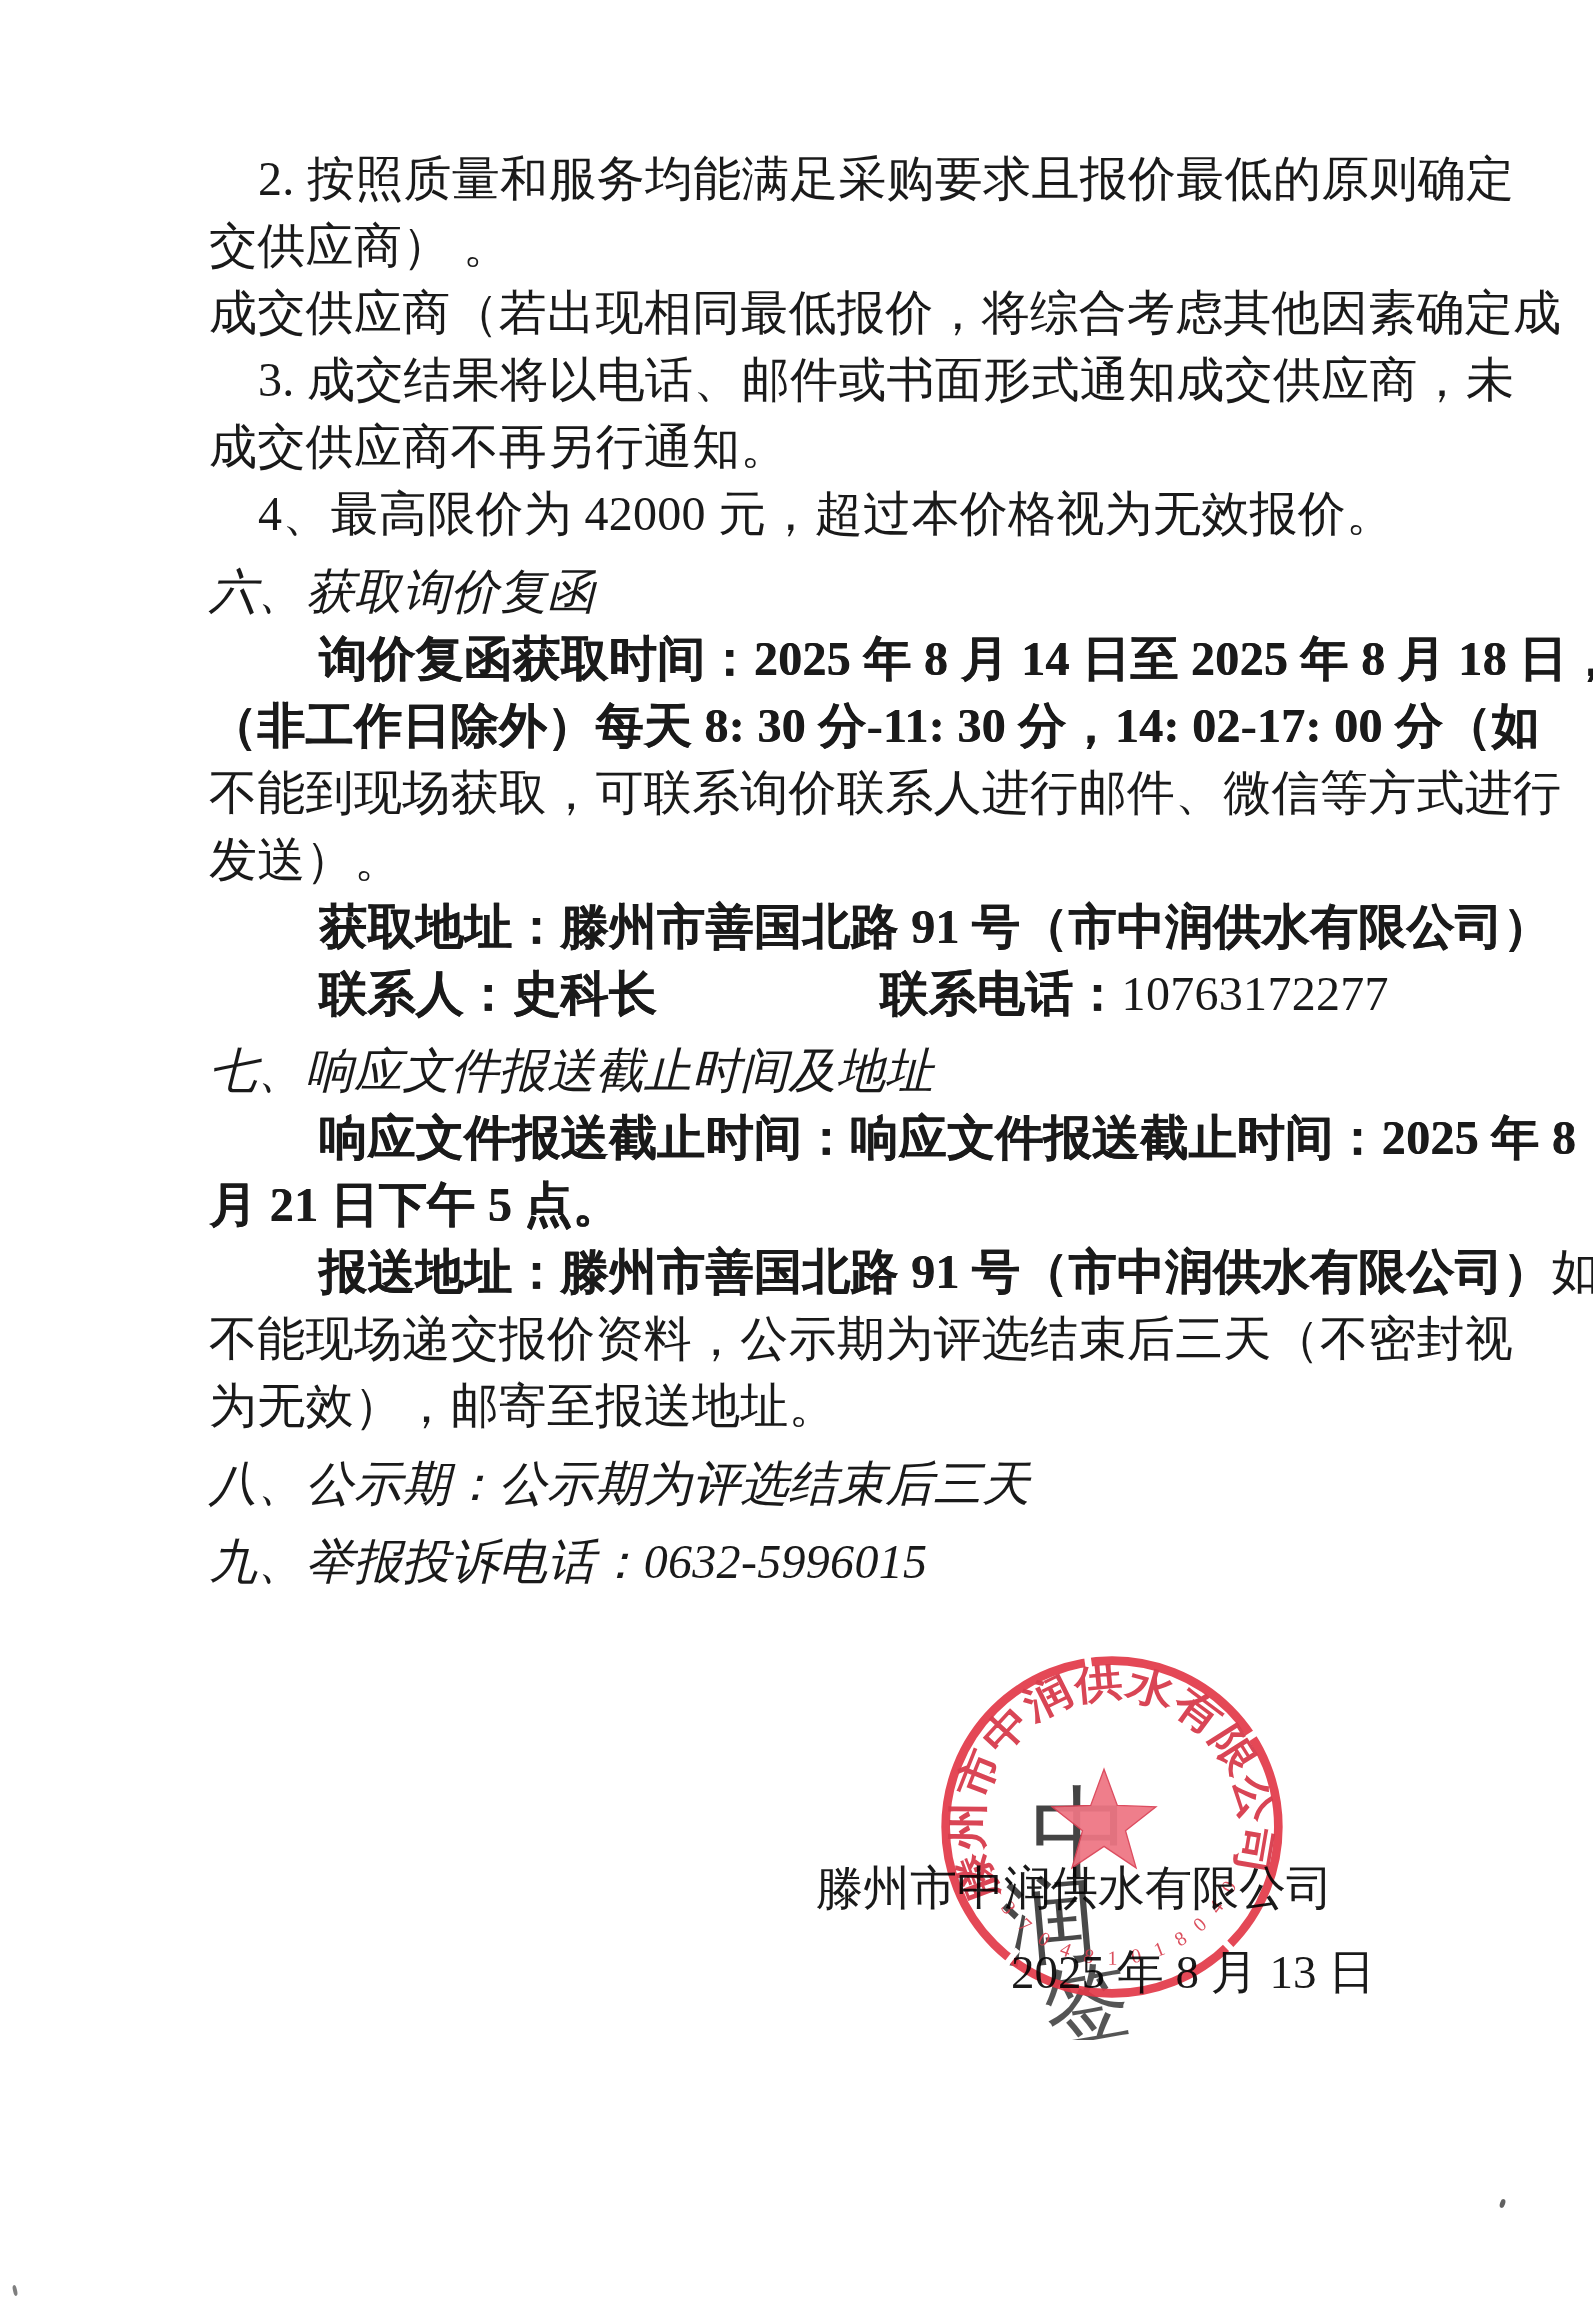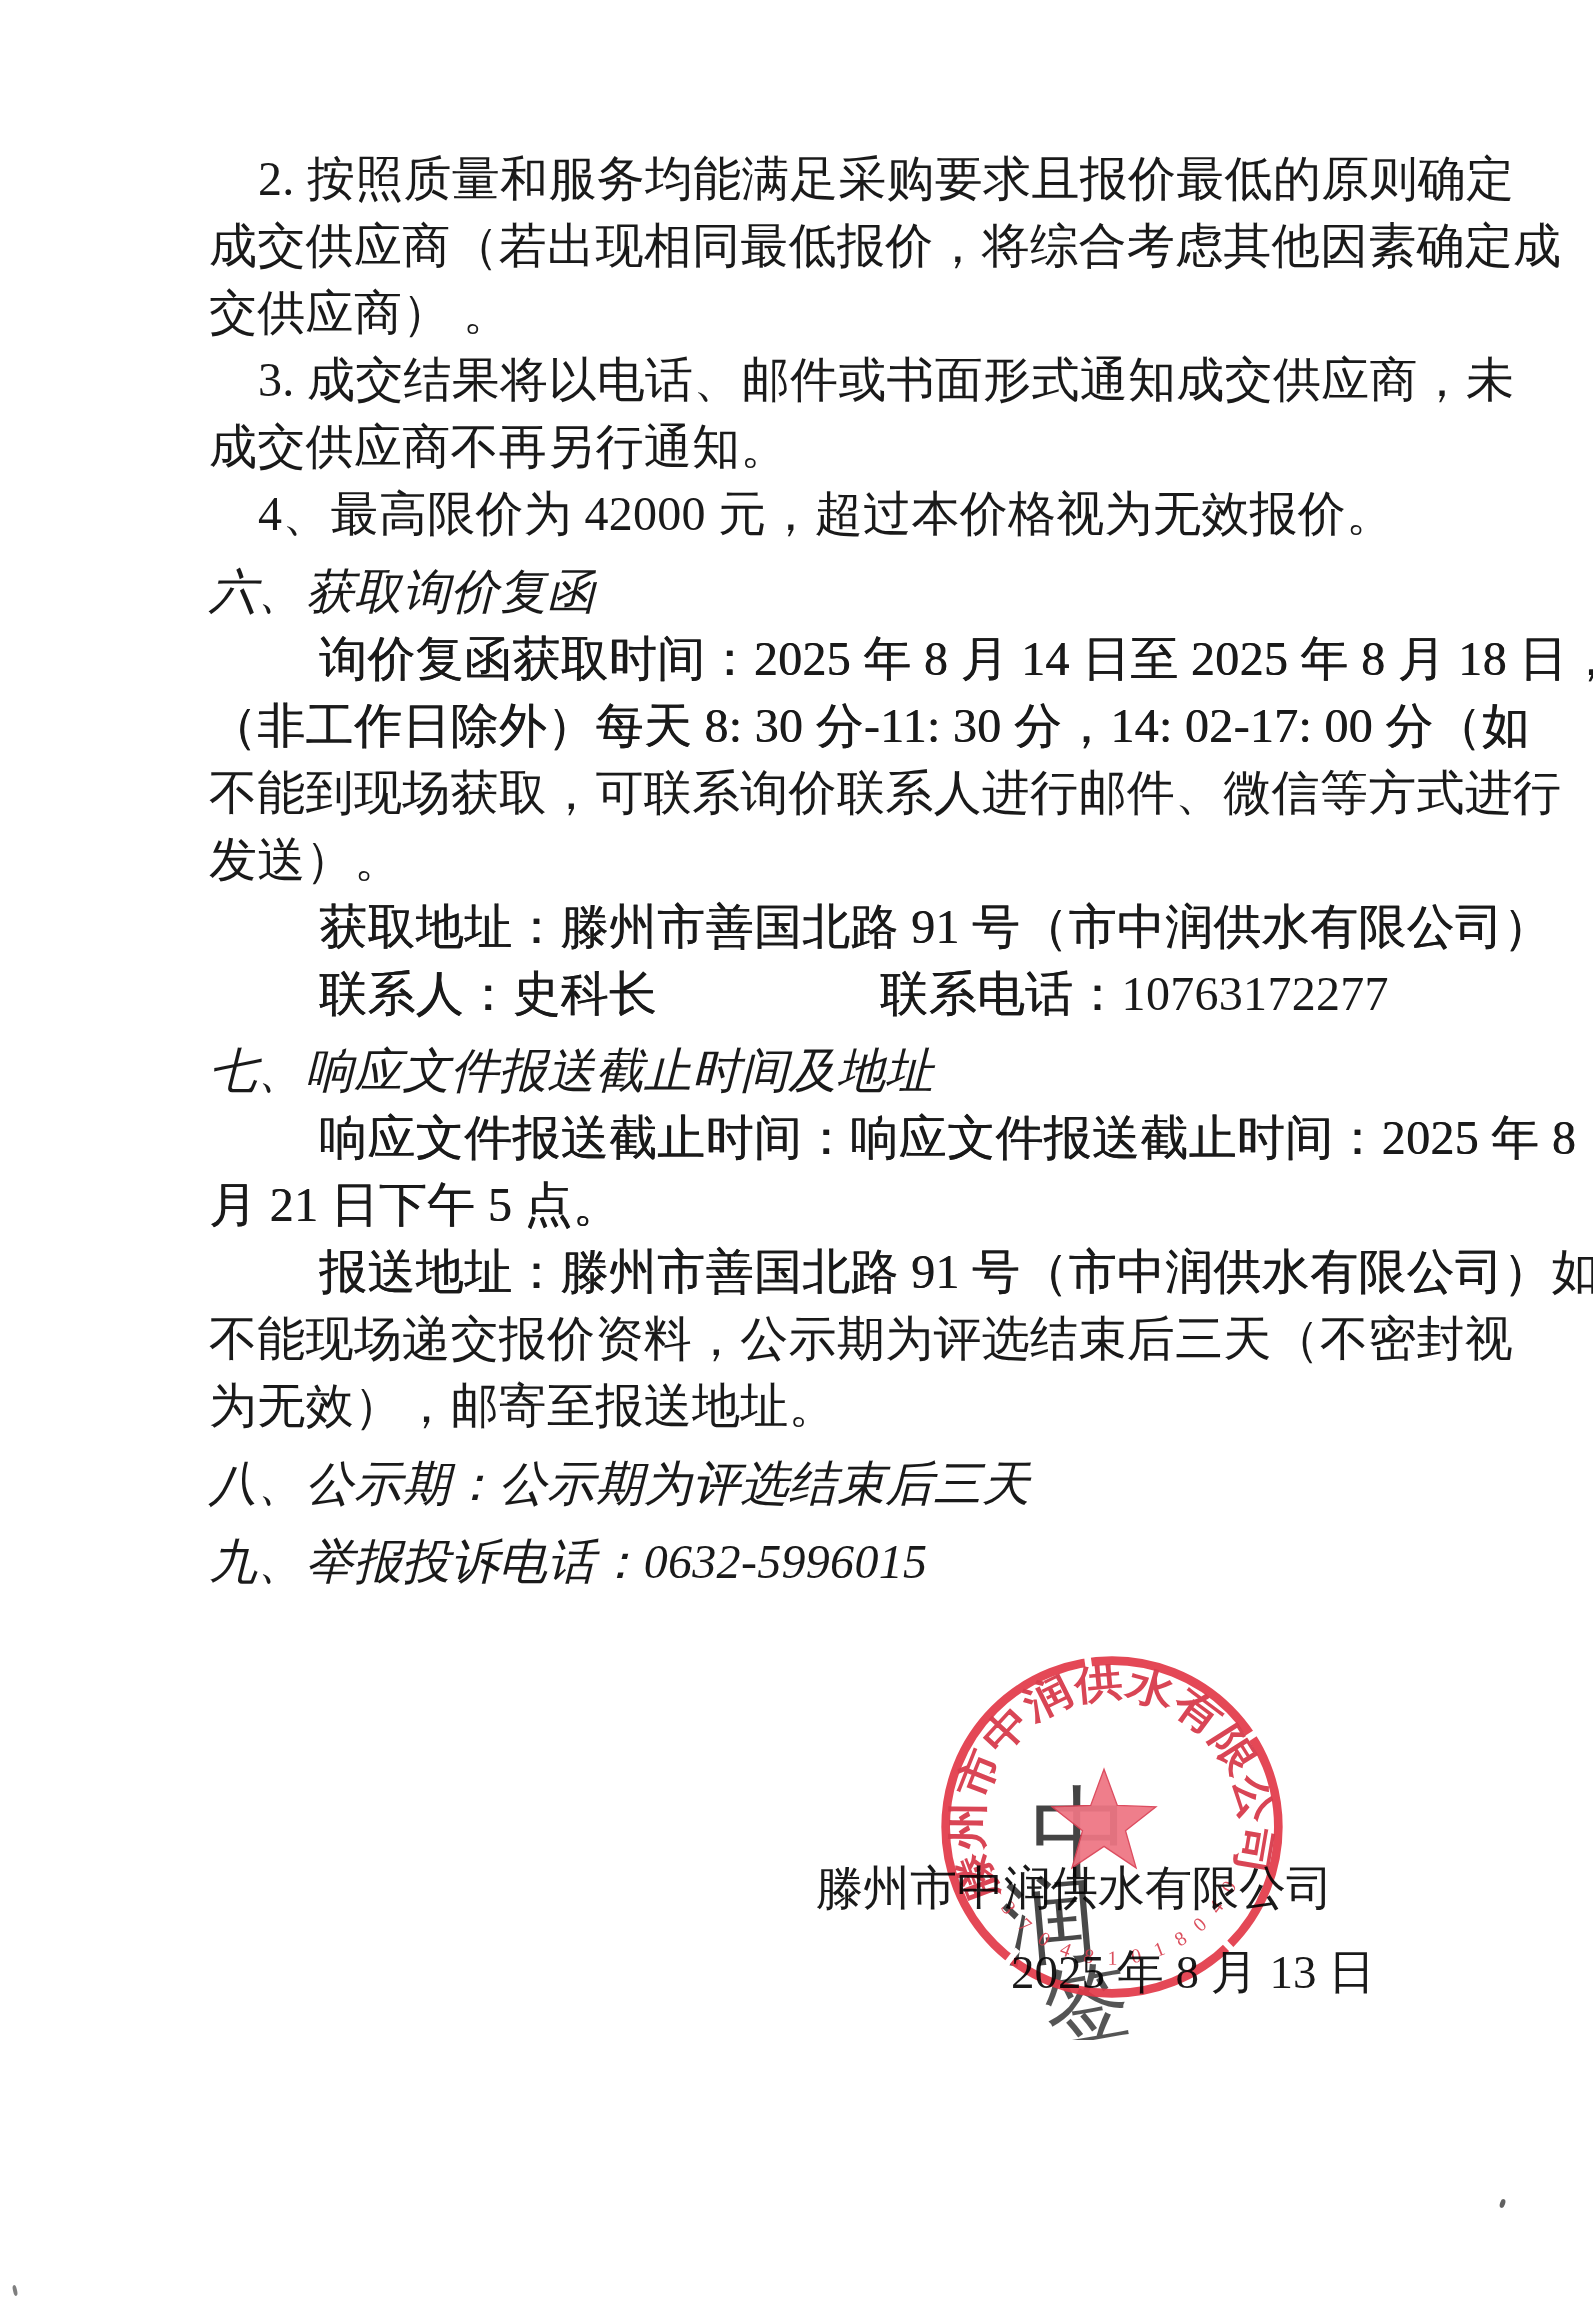--- a/index.html
+++ b/index.html
@@ -17,21 +17,21 @@
     left: 209px;
     top: 145px;
     width: 1178px;
     font-size: 48px;
     line-height: 67px;
   }
   .line { white-space: pre; letter-spacing: 0.3px; }
   .line.heading { margin-top: 10.7px; font-style: italic; }
   .line.indent { padding-left: 110px; }
   .line.indent-num { padding-left: 49px; }
-  .b { font-weight: 400; text-shadow: 0.5px 0 0 currentColor; }
+  .b { font-weight: 700; text-shadow: 0.5px 0 0 currentColor; }
   .gap { display: inline-block; }
   .signature-company {
     position: absolute; left: 816px; top: 1863px;
     font-size: 47px; line-height: 51px; white-space: pre; z-index: 1;
   }
   .signature-date {
     position: absolute; left: 1011px; top: 1947px;
     font-size: 47px; line-height: 51px; white-space: pre; z-index: 1;
   }
   .seal {
@@ -44,22 +44,22 @@
   .artifact.br { left: 1500px; top: 2199px; width: 5.3px; height: 9.3px; transform: rotate(18deg); opacity: .8; }
   .artifact.bl { left: 13.3px;  top: 2285px; width: 4px; height: 10.7px; transform: rotate(-12deg); opacity: .65; }
 </style>
 </head>
 <body>
 
 <div class="page">
 
   <div class="doc-body">
       <div class="line indent-num"><span>2. 按照质量和服务均能满足采购要求且报价最低的原则确定</span></div>
+      <div class="line"><span>交供应商） 。</span></div>
       <div class="line"><span>成交供应商（若出现相同最低报价，将综合考虑其他因素确定成</span></div>
-      <div class="line"><span>交供应商） 。</span></div>
       <div class="line indent-num"><span>3. 成交结果将以电话、邮件或书面形式通知成交供应商，未</span></div>
       <div class="line"><span>成交供应商不再另行通知。</span></div>
       <div class="line indent-num"><span>4、最高限价为 42000 元，超过本价格视为无效报价。</span></div>
       <div class="line heading"><span>六、获取询价复函</span></div>
       <div class="line indent"><span class="b">询价复函获取时间：</span><span class="b">2025 年 8 月 14 日至 2025 年 8 月 18 日，</span></div>
       <div class="line"><span class="b">（非工作日除外）每天 8: 30 分-11: 30 分，14: 02-17: 00 分（如</span></div>
       <div class="line"><span>不能到现场获取，可联系询价联系人进行邮件、微信等方式进行</span></div>
       <div class="line"><span>发送）。</span></div>
       <div class="line indent"><span class="b">获取地址：</span><span class="b">滕州市善国北路 91 号（市中润供水有限公司）</span></div>
       <div class="line indent"><span class="b">联系人：</span><span class="b">史科长</span><span class="gap" style="width: 223px;"></span><span class="b">联系电话：</span><span>10763172277</span></div>

